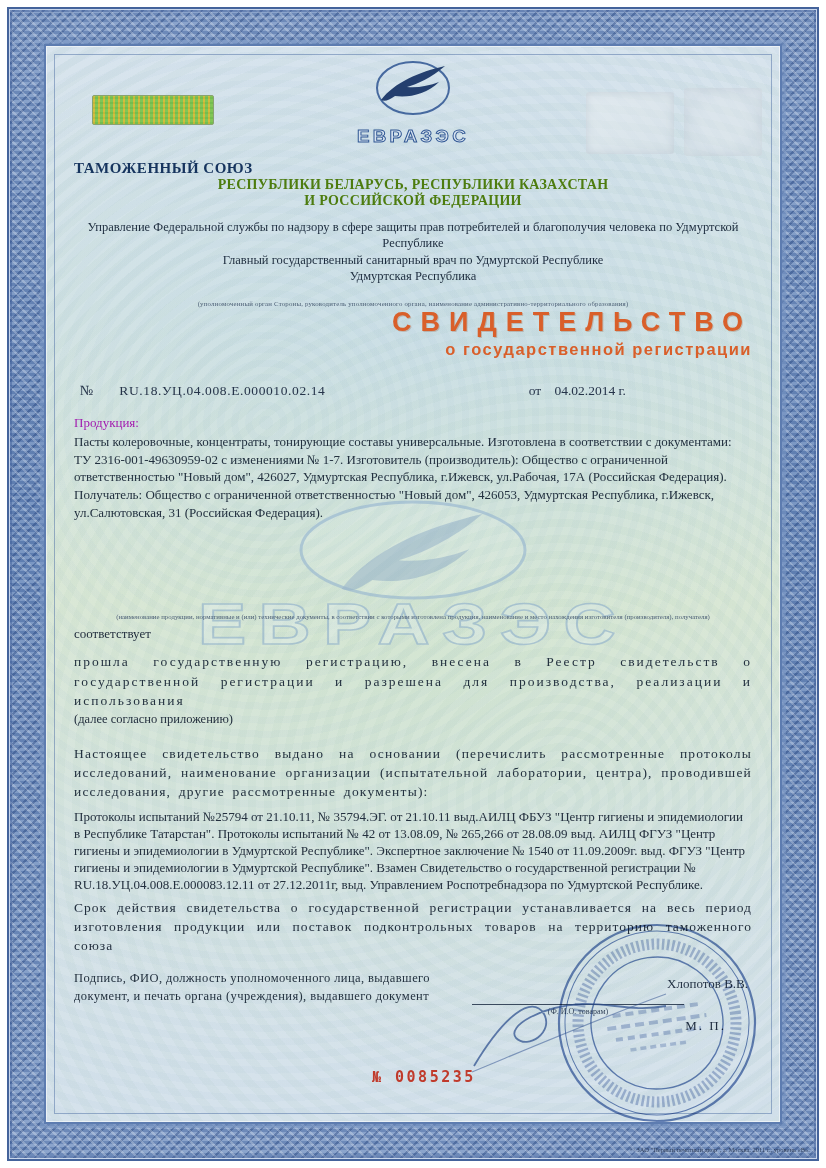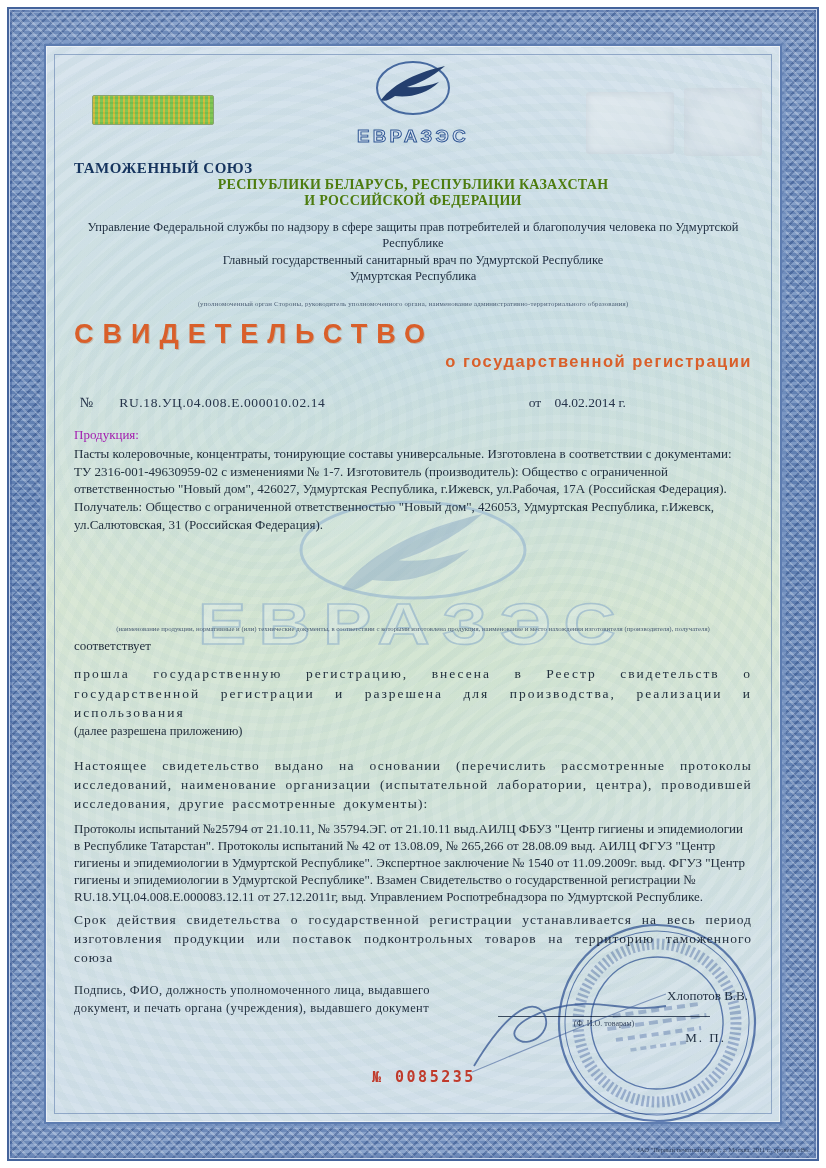--- a/index.html
+++ b/index.html
@@ -38,21 +38,21 @@
 
   
   .logo-top { text-align:center; margin-top:2px; }
 
   .h1 { margin-top:8px; font-weight:bold; color:#16345e; font-size:15px; letter-spacing:.5px; }
   .h2 { text-align:center; font-weight:bold; color:#4d7c0f; font-size:14px; letter-spacing:.3px; }
   .authority { margin-top:10px; text-align:center; font-size:12.5px; line-height:1.3; color:#1d2c3e; }
   .authority-line { text-align:center; font-size:12.5px; line-height:1.3; color:#1d2c3e; }
   .tiny { margin-top:16px; text-align:center; font-size:6.8px; color:#4a5d74; letter-spacing:.2px; }
 
-  .title { margin-top:12px; text-align:left; font-family:"Liberation Sans",sans-serif; font-weight:bold;
+  .title { text-align:right; font-family:"Liberation Sans",sans-serif; font-weight:bold;
            font-size:27px; letter-spacing:9px; color:#d95f2a; text-shadow:1px 1px 0 rgba(130,50,10,.22); }
   .subtitle { margin-top:2px; text-align:right; font-family:"Liberation Sans",sans-serif; font-weight:bold;
               font-size:16.5px; letter-spacing:1.5px; color:#d95f2a; }
 
   .numrow { margin-top:24px; display:flex; align-items:baseline; font-size:13.5px; color:#26344a; padding:0 6px; }
   .numrow .no { font-size:14px; }
   .numrow .num { margin-left:26px; letter-spacing:.6px; }
   .numrow .dategrp { margin-left:auto; margin-right:120px; }
   .numrow .date { margin-left:10px; }
 
@@ -64,21 +64,21 @@
   .complies { margin-top:4px; font-size:13px; }
   .comptext { margin-top:1px; font-size:13px; line-height:1.33; }
 
   .registered { margin-top:10px; font-size:13.5px; line-height:1.45; letter-spacing:2px; word-spacing:5px; text-align:justify; color:#23313f; }
   .annex { font-size:12.5px; margin-top:1px; }
 
   .basis-intro { margin-top:18px; font-size:13.5px; line-height:1.4; letter-spacing:1.2px; word-spacing:3px; text-align:justify; color:#23313f; }
   .basis-text { margin-top:6px; font-size:13px; line-height:1.32; }
   .validity { margin-top:6px; font-size:13.5px; line-height:1.4; letter-spacing:1px; word-spacing:4px; text-align:justify; }
 
-  .sigrow { margin-top:14px; display:flex;gap:26px; }
+  .sigrow { margin-top:14px; display:flex; }
   .sigleft { width:392px; font-size:12.5px; line-height:1.42; letter-spacing:.4px; color:#23313f; }
   .sigright { flex:1; position:relative; min-height:64px; }
   .sigline { position:absolute; left:6px; top:34px; width:212px; border-bottom:1px solid #3a4a5e; }
   .sigcaption { position:absolute; left:6px; top:37px; width:212px; text-align:center; font-size:8px; color:#36465c; }
   .signer { position:absolute; right:4px; top:6px; font-size:13px; color:#1f2d40; }
   .mp { position:absolute; right:26px; top:48px; font-size:13px; letter-spacing:2px; color:#1f2d40; }
 
   .serial { position:absolute; left:372px; top:1068px; font-family:"DejaVu Sans Mono",monospace;
             font-size:15px; font-weight:bold; letter-spacing:2.5px; color:#c03a2b; }
 
@@ -158,21 +158,21 @@
     </div>
 
     <div class="plabel">Продукция:</div>
     <div class="ptext">Пасты колеровочные, концентраты, тонирующие составы универсальные. Изготовлена в соответствии с документами: ТУ 2316-001-49630959-02 с изменениями № 1-7. Изготовитель (производитель): Общество с ограниченной ответственностью "Новый дом", 426027, Удмуртская Республика, г.Ижевск, ул.Рабочая, 17А (Российская Федерация).  Получатель: Общество с ограниченной ответственностью "Новый дом", 426053, Удмуртская Республика, г.Ижевск, ул.Салютовская, 31 (Российская Федерация).</div>
 
     <div class="tiny2">(наименование продукции, нормативные и (или) технические документы, в соответствии с которыми изготовлена продукция, наименование и место нахождения изготовителя (производителя), получателя)</div>
 
     <div class="complies">соответствует</div>
 
     <div class="registered">прошла государственную регистрацию, внесена в Реестр свидетельств о государственной регистрации и разрешена для производства, реализации и использования</div>
-    <div class="annex">(далее разрешена приложению)</div>
+    <div class="annex">(далее согласно приложению)</div>
 
     <div class="basis-intro">Настоящее свидетельство выдано на основании (перечислить рассмотренные протоколы исследований, наименование организации (испытательной лаборатории, центра), проводившей исследования, другие рассмотренные документы):</div>
     <div class="basis-text">Протоколы испытаний №25794 от 21.10.11, № 35794.ЭГ. от 21.10.11 выд.АИЛЦ ФБУЗ "Центр гигиены и эпидемиологии в Республике Татарстан". Протоколы испытаний № 42 от 13.08.09, № 265,266 от 28.08.09 выд. АИЛЦ ФГУЗ "Центр гигиены и эпидемиологии в Удмуртской Республике". Экспертное заключение № 1540 от 11.09.2009г. выд. ФГУЗ "Центр гигиены и эпидемиологии в Удмуртской Республике". Взамен Свидетельство о государственной регистрации № RU.18.УЦ.04.008.Е.000083.12.11 от 27.12.2011г, выд. Управлением Роспотребнадзора по Удмуртской Республике.</div>
     <div class="validity">Срок действия свидетельства о государственной регистрации устанавливается на весь период изготовления продукции или поставок подконтрольных товаров на территорию таможенного союза</div>
 
     <div class="sigrow">
       <div class="sigleft">Подпись, ФИО, должность уполномоченного лица, выдавшего документ, и печать органа (учреждения), выдавшего документ</div>
       <div class="sigright">
         <div class="sigline"></div>
         <div class="sigcaption">(Ф. И.О. товарам)</div>

